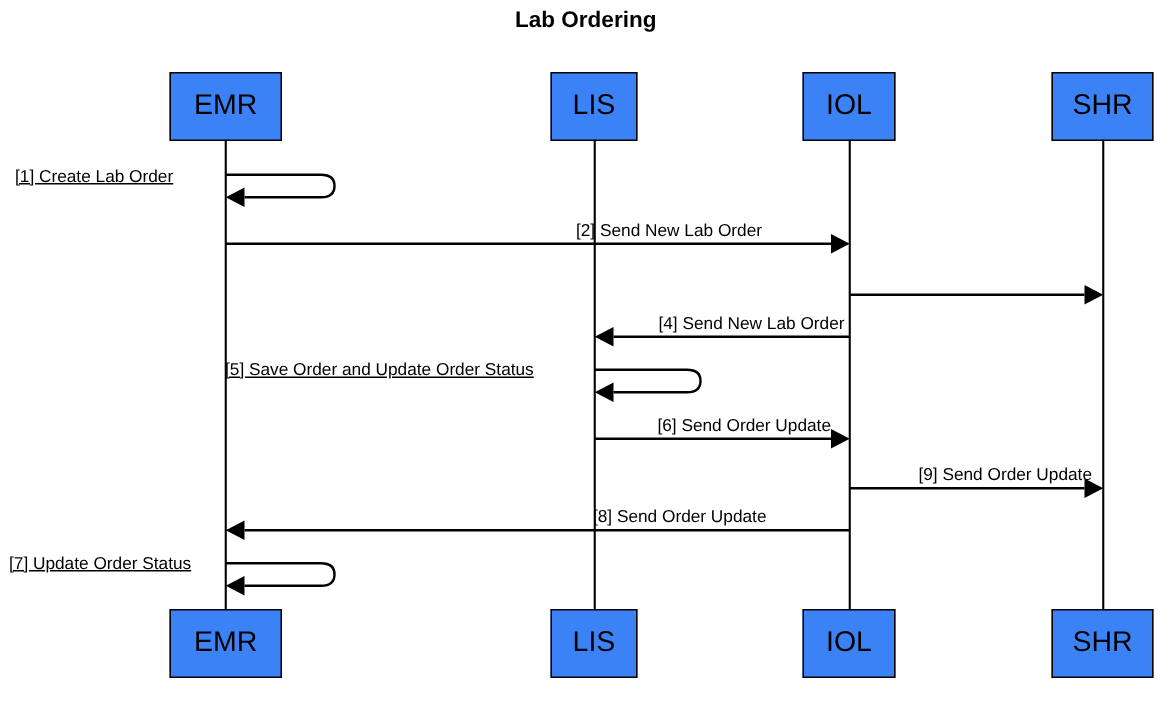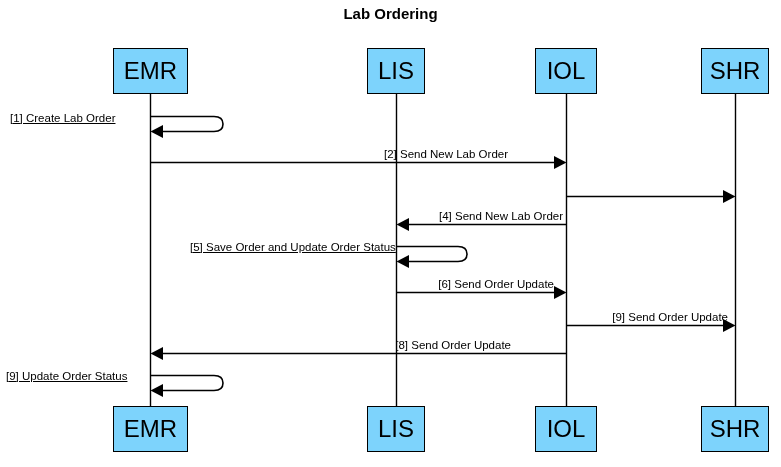--- a/index.html
+++ b/index.html
@@ -29,25 +29,25 @@
     text-align: center;
     font-size: 15px;
     font-weight: bold;
     letter-spacing: 0px;
     font-family: "Liberation Sans", sans-serif;
   }
   .actor-box {
     position: absolute;
     box-sizing: border-box;
     border: 1.5px solid #000000;
-    background: #7dd3fc;
+    background: #3b82f6;
     display: flex;
     align-items: center;
     justify-content: center;
-    font-size: 24px;
+    font-size: 19px;
     font-family: "Liberation Sans", sans-serif;
     color: #000000;
   }
   .msg-label {
     position: absolute;
     font-size: 11.5px;
     font-family: "Liberation Sans", sans-serif;
     color: #000000;
     white-space: nowrap;
     line-height: 13px;
@@ -96,29 +96,29 @@
     <span>SHR</span>
   </div>
 
   <div class="msg-label right" style="left:10px; top:112px; width:136px;">[1] Create Lab Order</div>
 
   <div class="msg-label center" style="left:208px; top:148px; width:300px;">[2] Send New Lab Order</div>
 
 
   <div class="msg-label center" style="left:403px; top:210px; width:160px;">[4] Send New Lab Order</div>
 
-  <div class="msg-label right" style="left:150px; top:241px; width:242px;padding-left:40px;">[5] Save Order and Update Order Status</div>
+  <div class="msg-label right" style="left:150px; top:241px; width:242px;">[5] Save Order and Update Order Status</div>
 
   <div class="msg-label center" style="left:398px; top:278px; width:156px;">[6] Send Order Update</div>
 
   <div class="msg-label center" style="left:572px; top:311px; width:156px;">[9] Send Order Update</div>
 
   <div class="msg-label center" style="left:205px; top:339px; width:306px;">[8] Send Order Update</div>
 
-  <div class="msg-label right" style="left:6px; top:370px; width:140px;">[9] Update Order Status</div>
+  <div class="msg-label right" style="left:6px; top:370px; width:140px;">[7] Update Order Status</div>
 
   <svg class="overlay" viewBox="0 0 781 467">
     <defs>
       <marker id="arrow-right" markerWidth="12" markerHeight="12" refX="10.5" refY="4" orient="0" markerUnits="userSpaceOnUse">
         <path d="M0,0 L11,4 L0,8 z" fill="#000000"></path>
       </marker>
       <marker id="arrow-left" markerWidth="12" markerHeight="12" refX="1" refY="4" orient="0" markerUnits="userSpaceOnUse">
         <path d="M11,0 L0,4 L11,8 z" fill="#000000"></path>
       </marker>
     </defs>

